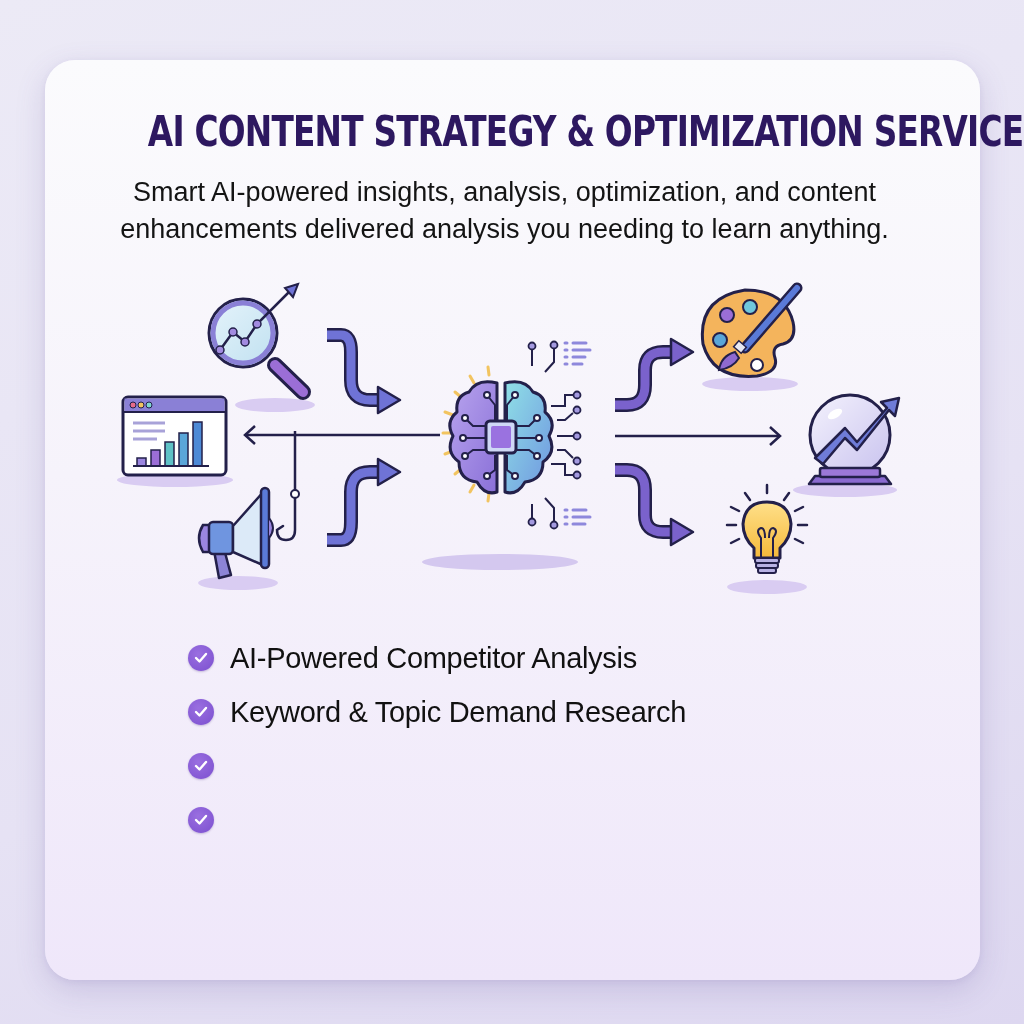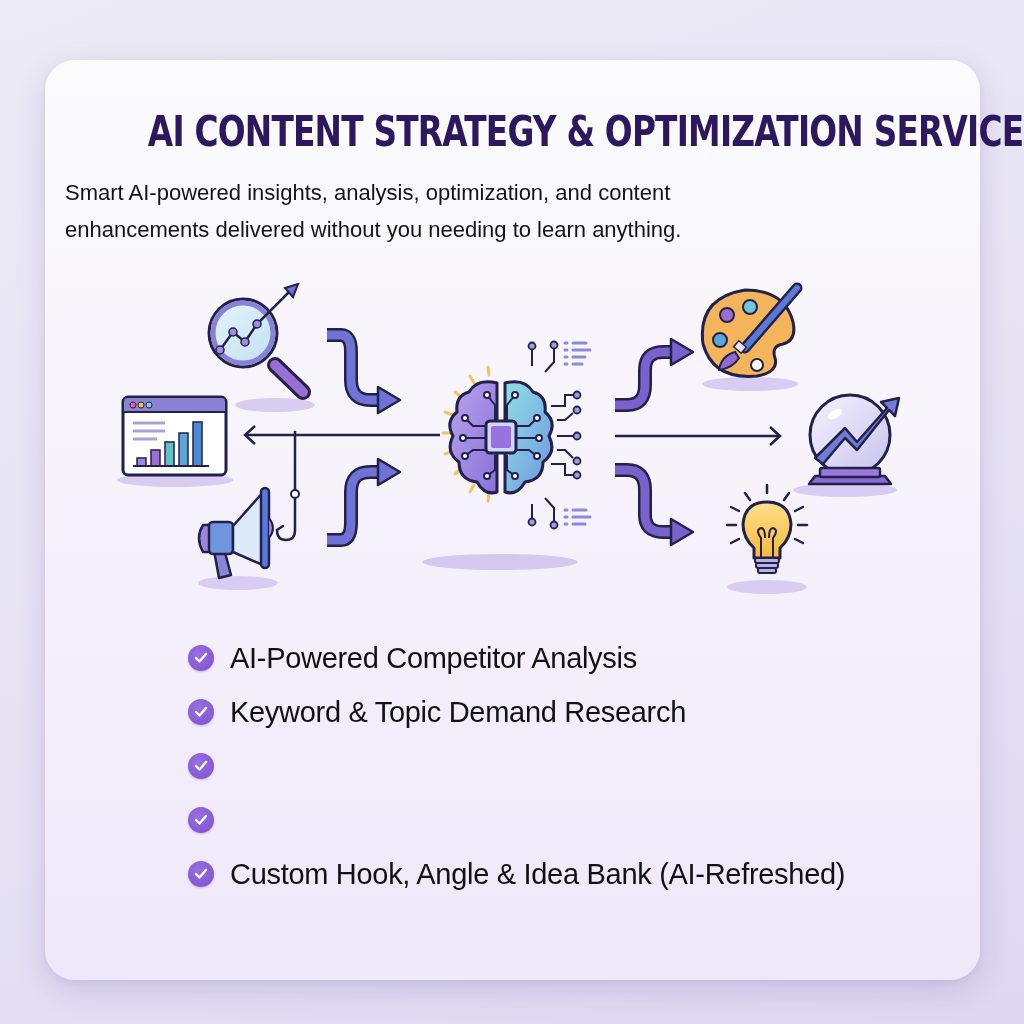--- a/index.html
+++ b/index.html
@@ -18,22 +18,22 @@
   .title {
     position:absolute; left:0; right:0; top:47px;
     text-align:center;
     font-family: "DejaVu Sans", sans-serif;
     font-weight:bold; font-size:42px; letter-spacing:-1px;
     color:#2d1860;
     transform: scaleX(0.78); transform-origin:center;
     white-space:nowrap;
   }
   .subtitle {
-    position:absolute; left:20px; right:30px; top:114px;
-    font-size:22px; line-height:37px; color:#141414;
+    position:absolute; left:14px; right:30px; top:114px;
+    text-align:center; font-size:27px; line-height:37px; color:#141414;
   }
   .diagram { position:absolute; left:0; top:0; width:935px; height:560px; }
   .features {
     position:absolute; left:127px; top:555px; margin:16px; padding:0; list-style:none;
   }
   .feature {
     display:flex; align-items:center; height:54px;
   }
   .check {
     width:26px; height:26px; border-radius:50%;
@@ -44,21 +44,21 @@
   }
   .feature-text { font-size:29px; color:#111; letter-spacing:-0.3px; }
 </style>
 </head>
 <body>
 
 <div class="card">
   <div class="title">AI CONTENT STRATEGY &amp; OPTIMIZATION SERVICE</div>
   <div class="subtitle">
     <div>Smart AI-powered insights, analysis, optimization, and content</div>
-    <div>enhancements delivered without you needing to learn anything.</div>
+    <div>enhancements delivered analysis you needing to learn anything.</div>
   </div>
 
   <svg class="diagram" viewBox="0 0 935 560">
     <defs>
       <linearGradient id="lensG" x1="0" y1="0" x2="1" y2="1">
         <stop offset="0" stop-color="#e6f4fb"></stop>
           <stop offset="1" stop-color="#bfe0f0"></stop>
       </linearGradient>
       <linearGradient id="brainL" x1="0" y1="0" x2="1" y2="1">
         <stop offset="0" stop-color="#b8a4ee"></stop>
@@ -311,22 +311,14 @@
           </svg>
         </span>
     </li>
     <li class="feature">
       <span class="check">
           <svg width="14" height="12" viewBox="0 0 14 12">
             <polyline points="2,6 5.5,9.5 12,2" fill="none" stroke="#fff" stroke-width="2.4" stroke-linecap="round" stroke-linejoin="round"></polyline>
           </svg>
         </span>
     </li>
-    <li class="feature">
-      <span class="check">
-          <svg width="14" height="12" viewBox="0 0 14 12">
-            <polyline points="2,6 5.5,9.5 12,2" fill="none" stroke="#fff" stroke-width="2.4" stroke-linecap="round" stroke-linejoin="round"></polyline>
-          </svg>
-        </span>
-      <span class="feature-text">Custom Hook, Angle &amp; Idea Bank (AI-Refreshed)</span>
-    </li>
   </ul>
 </div>
 
 </body></html>

